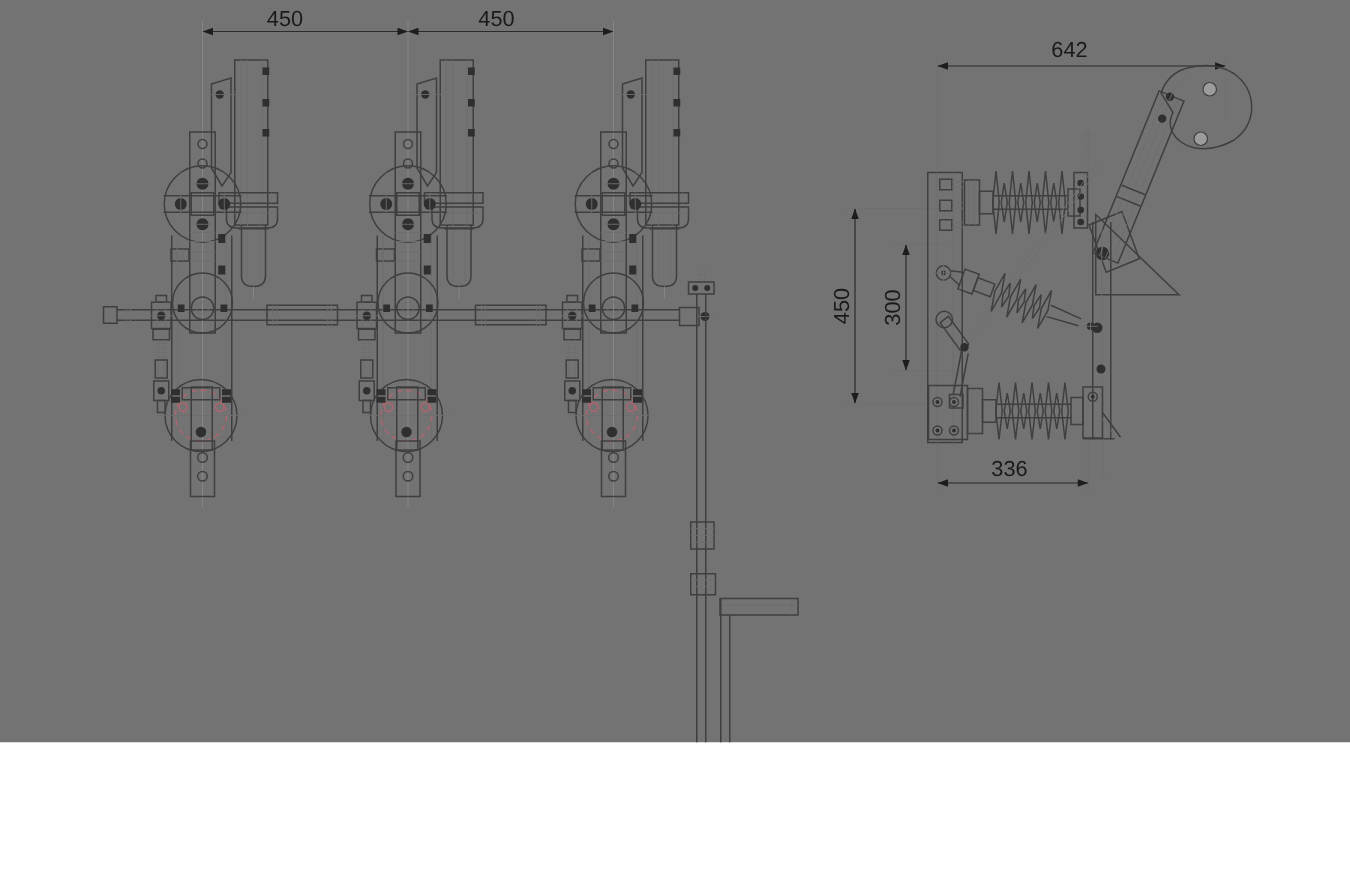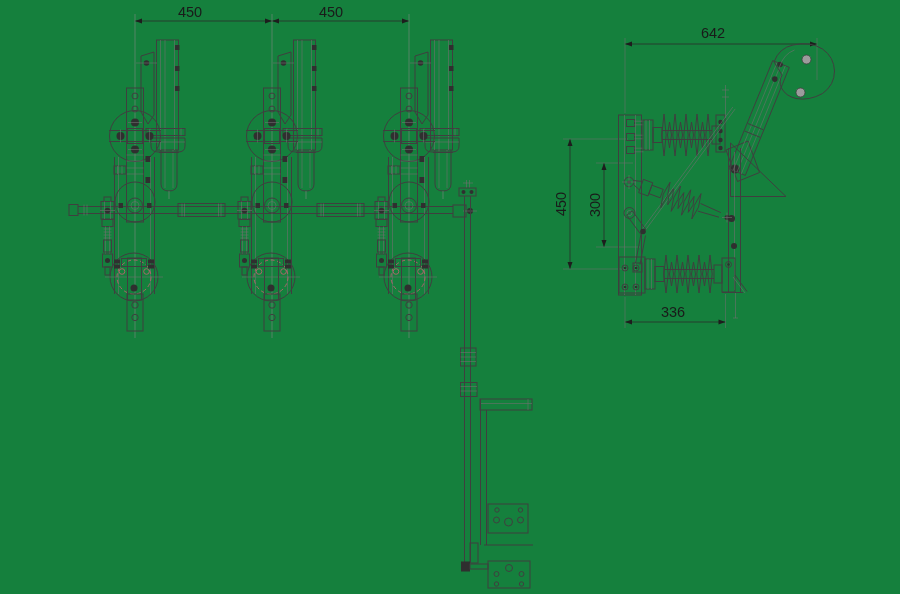--- a/index.html
+++ b/index.html
@@ -1,16 +1,16 @@
 <!DOCTYPE html>
 <html><head>
 <meta charset="utf-8">
 <style>
   html,body{margin:0;padding:0;background:#ffffff;}
-  .canvas{position:relative;width:900px;height:594px;background:#15803d;overflow:hidden;
+  .canvas{position:relative;width:900px;height:495px;background:#737373;overflow:hidden;
           font-family:"Liberation Sans",sans-serif;}
   svg{display:block;}
   .ln{fill:none;stroke:#3f3f3f;stroke-width:1;stroke-linejoin:miter;stroke-linecap:butt;}
   .tn{fill:none;stroke:#6e6e6e;stroke-width:0.6;}
   .cl{fill:none;stroke:#8a8a8a;stroke-width:0.55;}
   .bolt{fill:#2f2f2f;stroke:none;}
   .knob{fill:#9c9c9c;stroke:#3f3f3f;stroke-width:0.8;}
   .red{fill:none;stroke:#b5636e;stroke-width:0.9;}
   .reddash{stroke-dasharray:4 2.6;}
   .dim{fill:none;stroke:#2b2b2b;stroke-width:0.8;}

